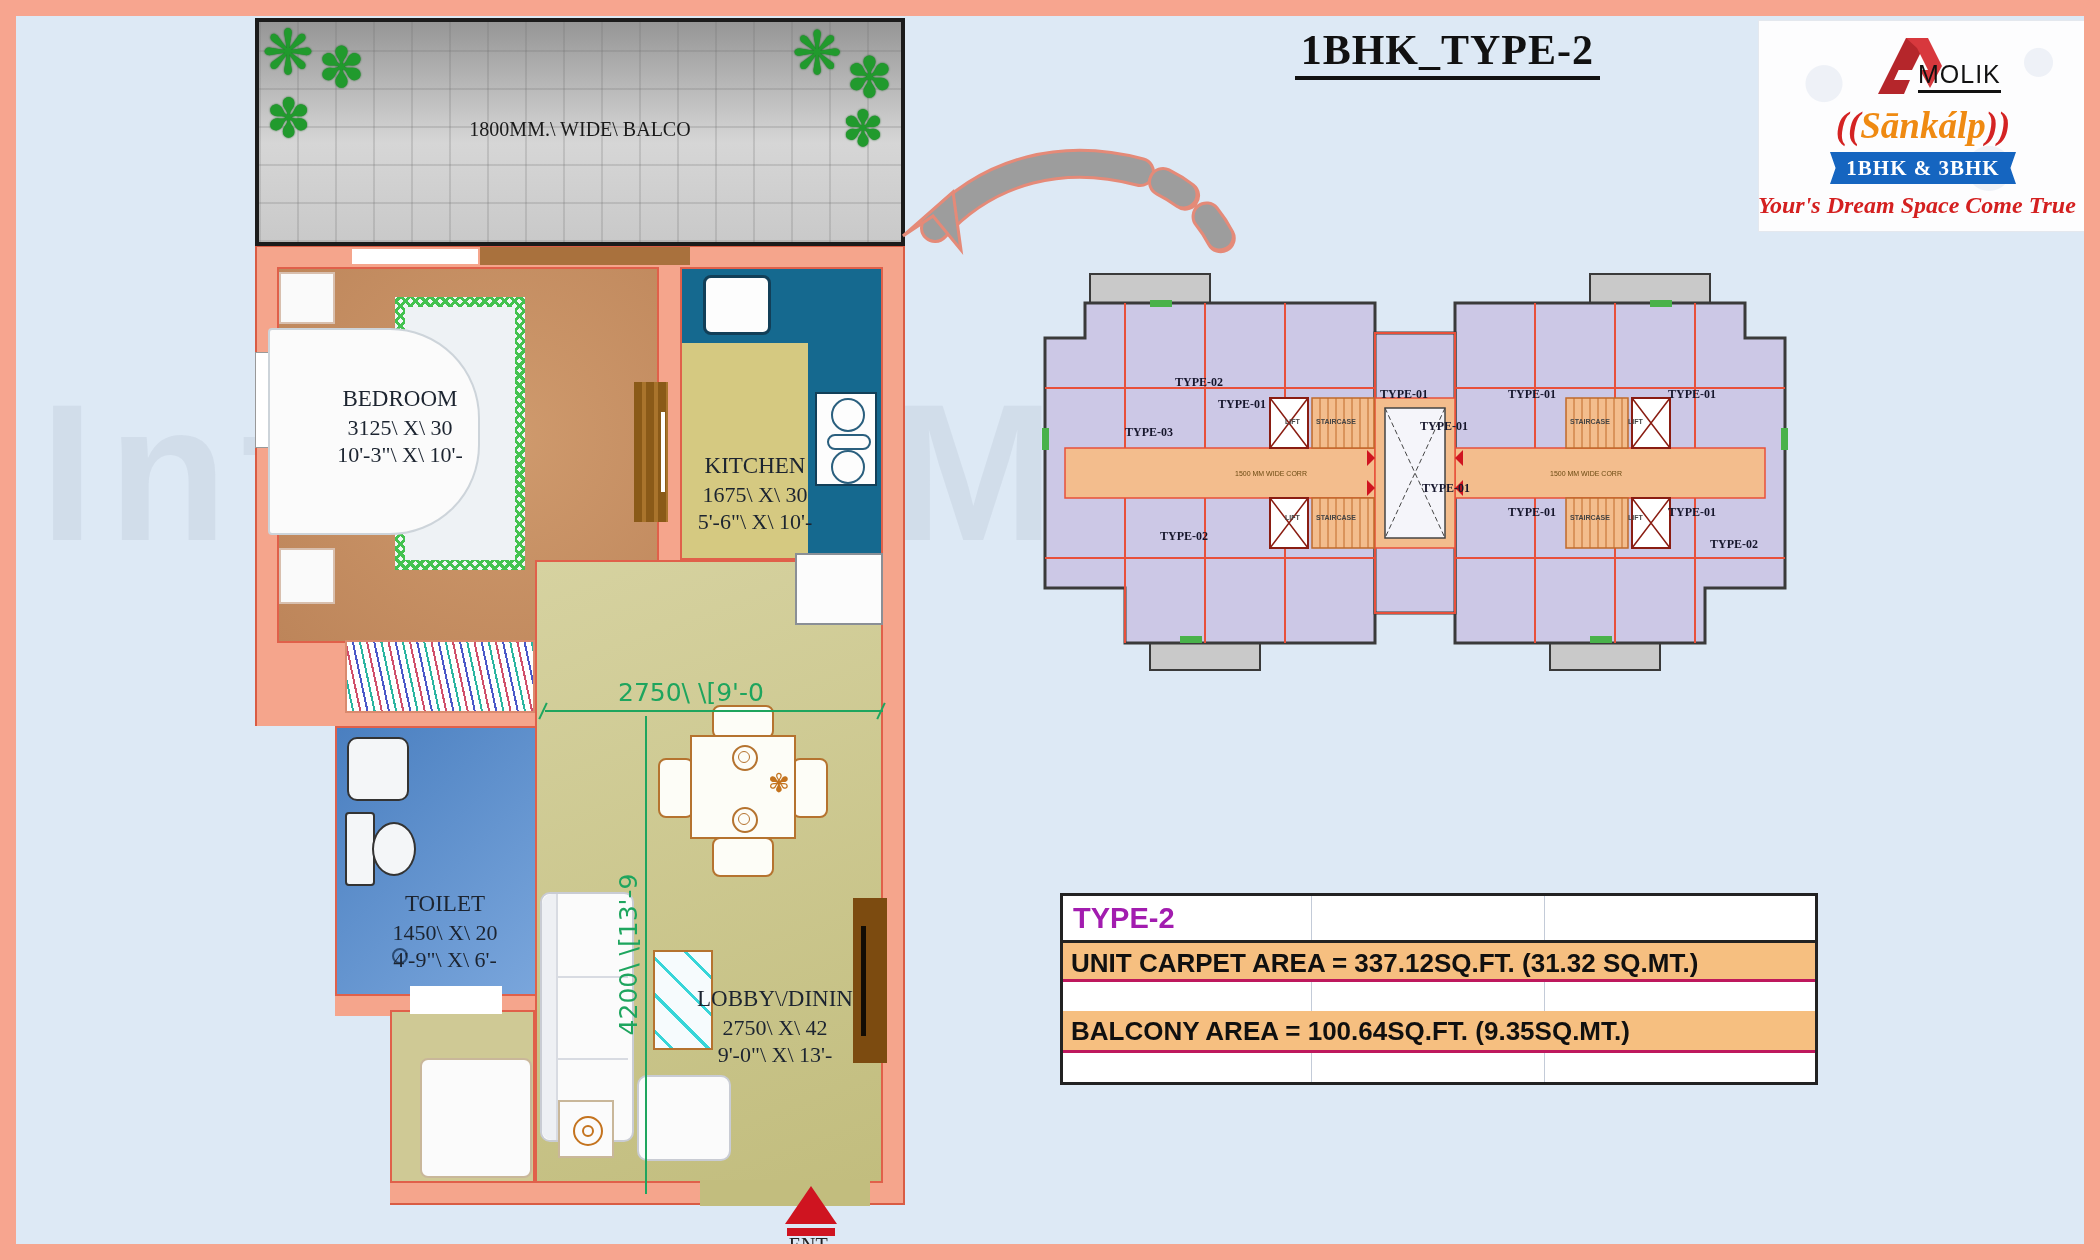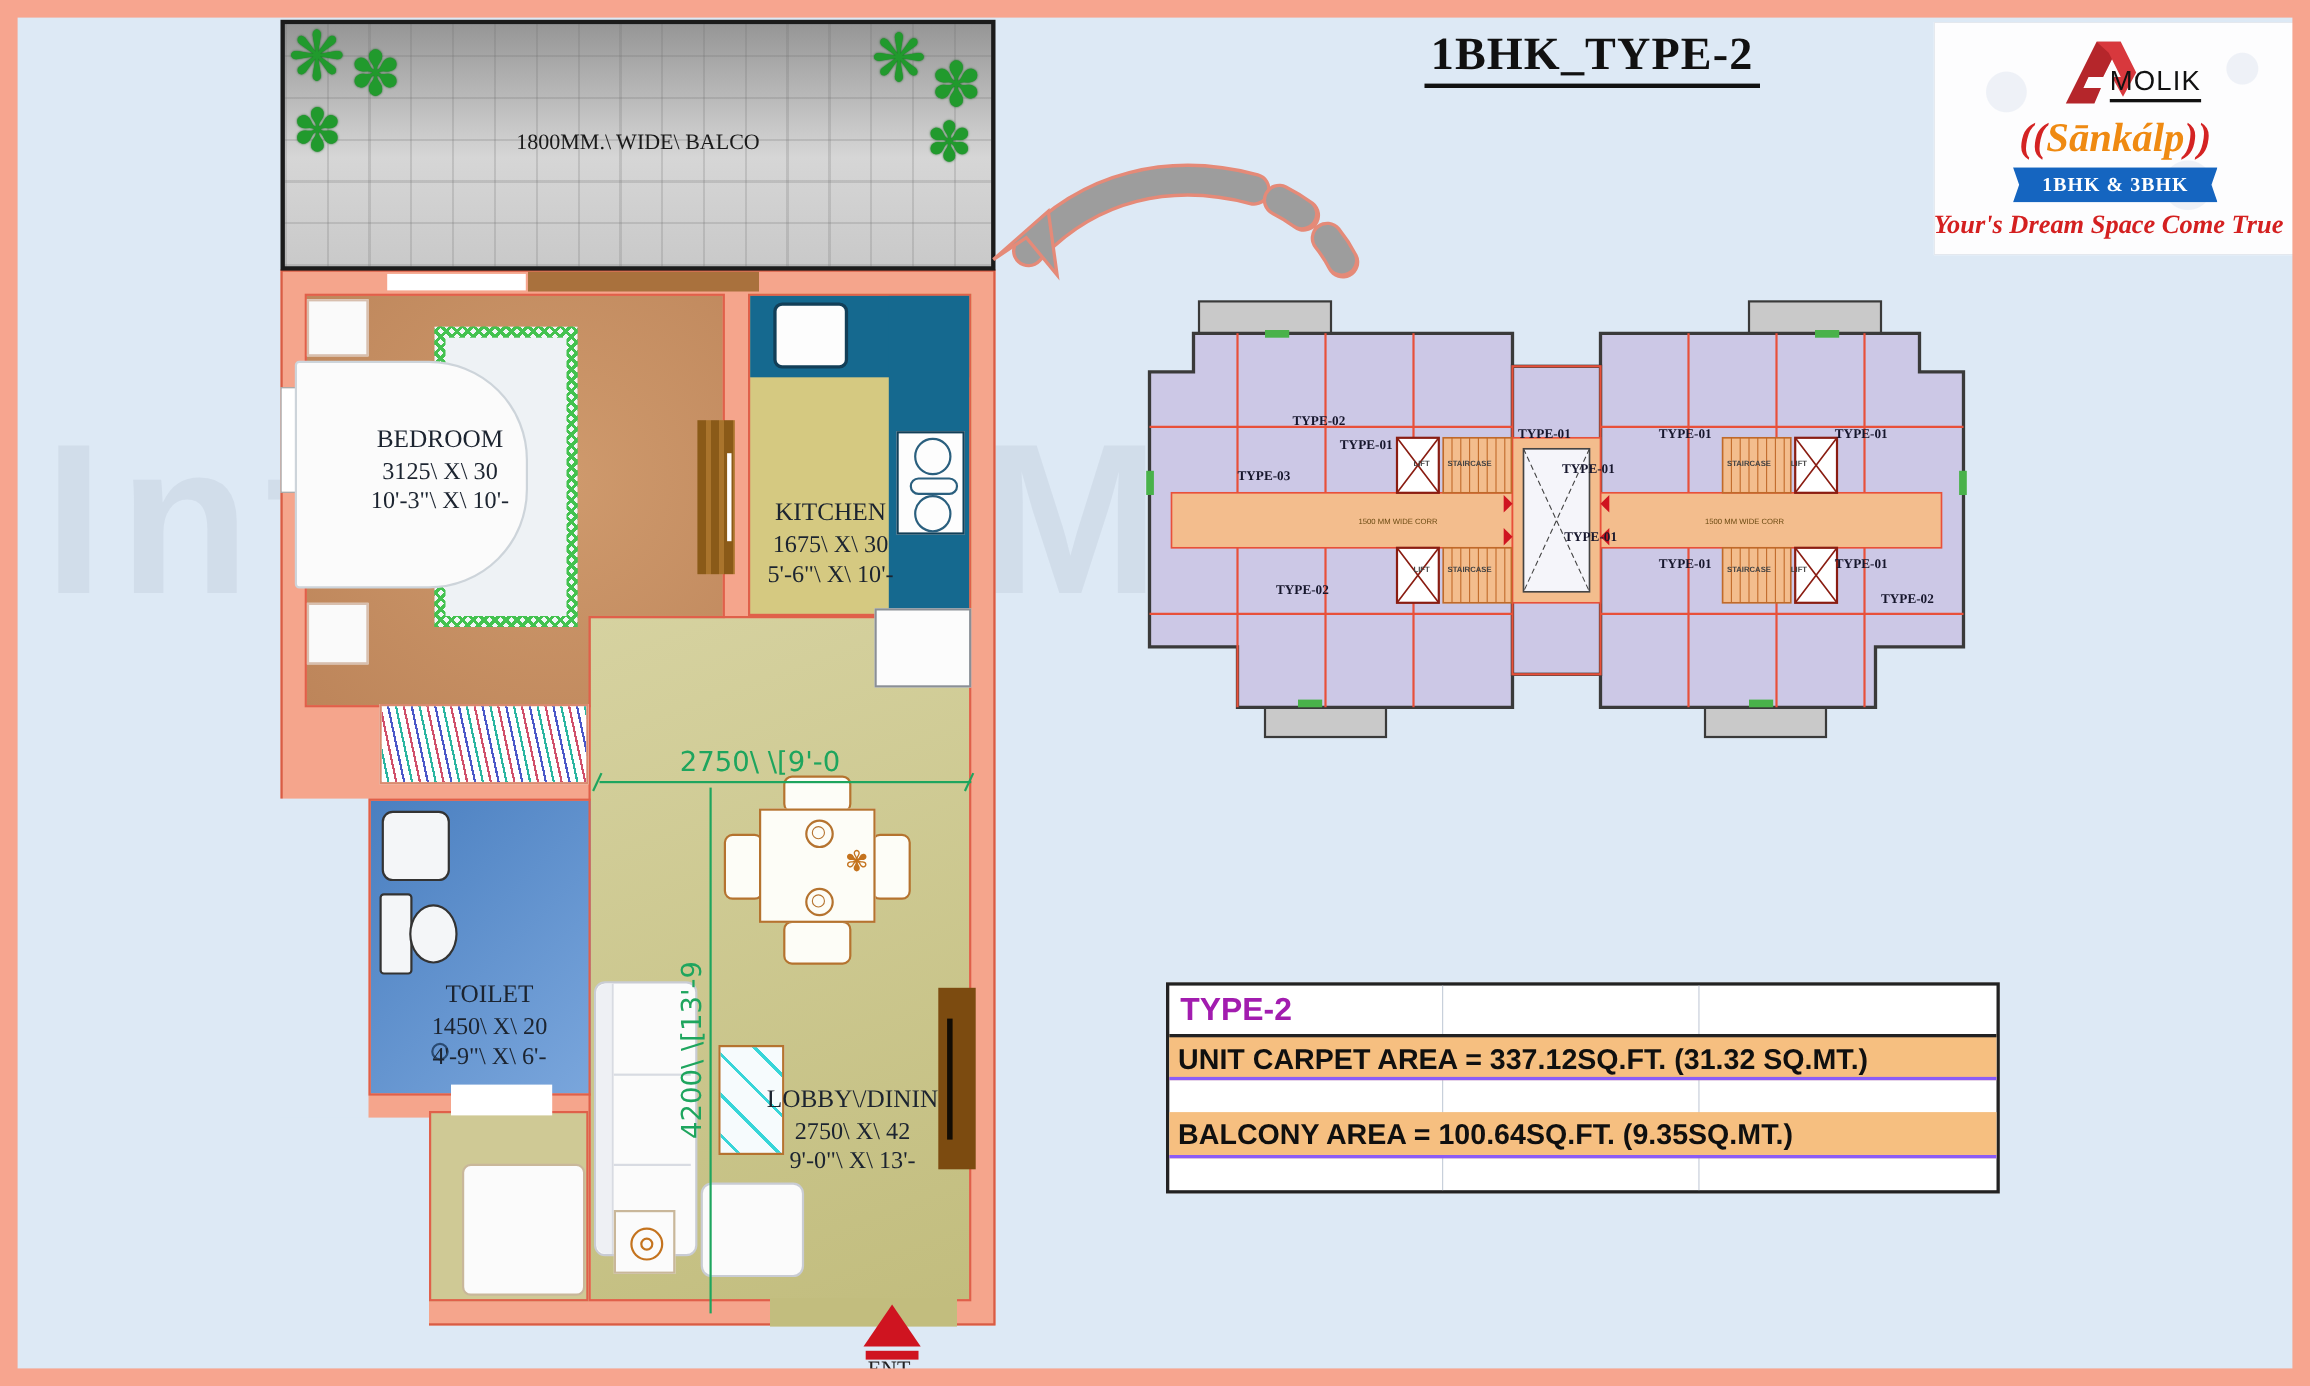--- a/index.html
+++ b/index.html
@@ -92,35 +92,35 @@
   .ent-label{position:absolute;left:770px;top:1234px;width:80px;text-align:center;font-size:20px;color:#222;z-index:9;}
   
   .kpcaption{position:absolute;left:1190px;top:680px;width:400px;text-align:center;z-index:5;
              font-size:31px;font-weight:bold;color:#15151f;line-height:1.4;}
   
   .atable{position:absolute;left:1060px;top:893px;width:752px;border:3px solid #222;background:#fff;z-index:5;}
   .atable .cols{position:absolute;top:0;bottom:0;width:1px;background:#c3cbd8;}
   .trow{position:relative;font-family:"Liberation Sans",sans-serif;font-weight:bold;box-sizing:border-box;}
   .thead{height:44px;line-height:44px;padding-left:10px;font-size:29px;color:#a21caf;background:transparent;}
   .torange{height:42px;line-height:40px;padding-left:8px;font-size:26px;color:#101010;background:#f6bf80;
-           border-top:3px solid #222;border-bottom:3px solid #8b5cf6;}
+           border-top:3px solid #222;border-bottom:3px solid #be185d;}
   .tgap{height:29px;background:transparent;}
   
   .logo{position:absolute;left:1758px;top:20px;width:330px;height:212px;background:#fdfdfe;z-index:5;
         background-image:radial-gradient(circle at 20% 30%,#eef1f7 0 18px,transparent 19px),
                          radial-gradient(circle at 70% 70%,#eef1f7 0 22px,transparent 23px),
                          radial-gradient(circle at 85% 20%,#eef1f7 0 14px,transparent 15px);
         box-shadow:0 0 0 1px #e4e8ee inset;}
   .amolik{position:absolute;left:118px;top:16px;height:64px;}
   .molik{position:absolute;left:160px;top:40px;font-family:"Liberation Sans",sans-serif;font-size:25px;color:#111;
          border-bottom:3px solid #111;padding-bottom:1px;letter-spacing:1px;}
   .sankalp{position:absolute;left:0;right:0;top:84px;text-align:center;font-size:37px;font-weight:bold;font-style:italic;}
   .sankalp .par{color:#d42323;} .sankalp .nm{color:#ef8a12;}
   .ribbon{position:absolute;left:72px;top:132px;width:186px;height:32px;background:#1565c0;color:#fff;
-          text-align:center;line-height:32px;font-size:18px;font-weight:bold;letter-spacing:1px;
+          text-align:center;line-height:32px;font-size:21px;font-weight:bold;letter-spacing:1px;
           clip-path:polygon(0 0,100% 0,97% 50%,100% 100%,0 100%,3% 50%);}
   .tagline{position:absolute;left:0;right:0;top:172px;color:#d42020;
            font-size:24px;font-style:italic;font-weight:bold;}
   
   .kpl{font:bold 12px "Liberation Serif",serif;fill:#16162c;}
   .kps{font:bold 7px "Liberation Sans",sans-serif;fill:#444;}
   .kpc{font:7px "Liberation Sans",sans-serif;fill:#6b4a12;}
 </style>
 </head>
 <body>

